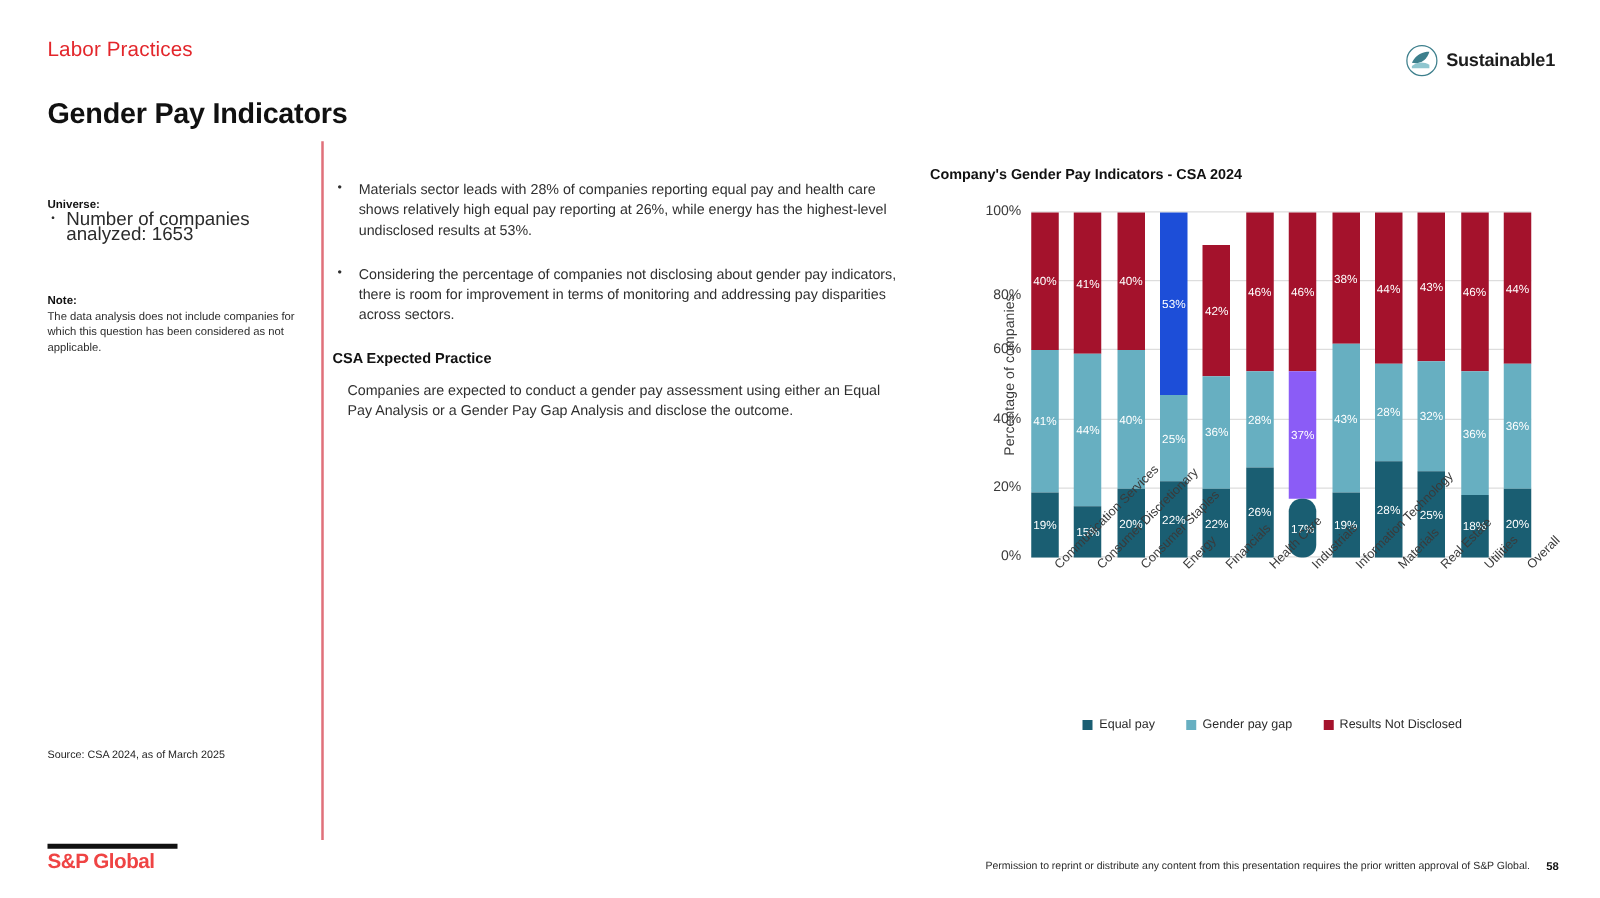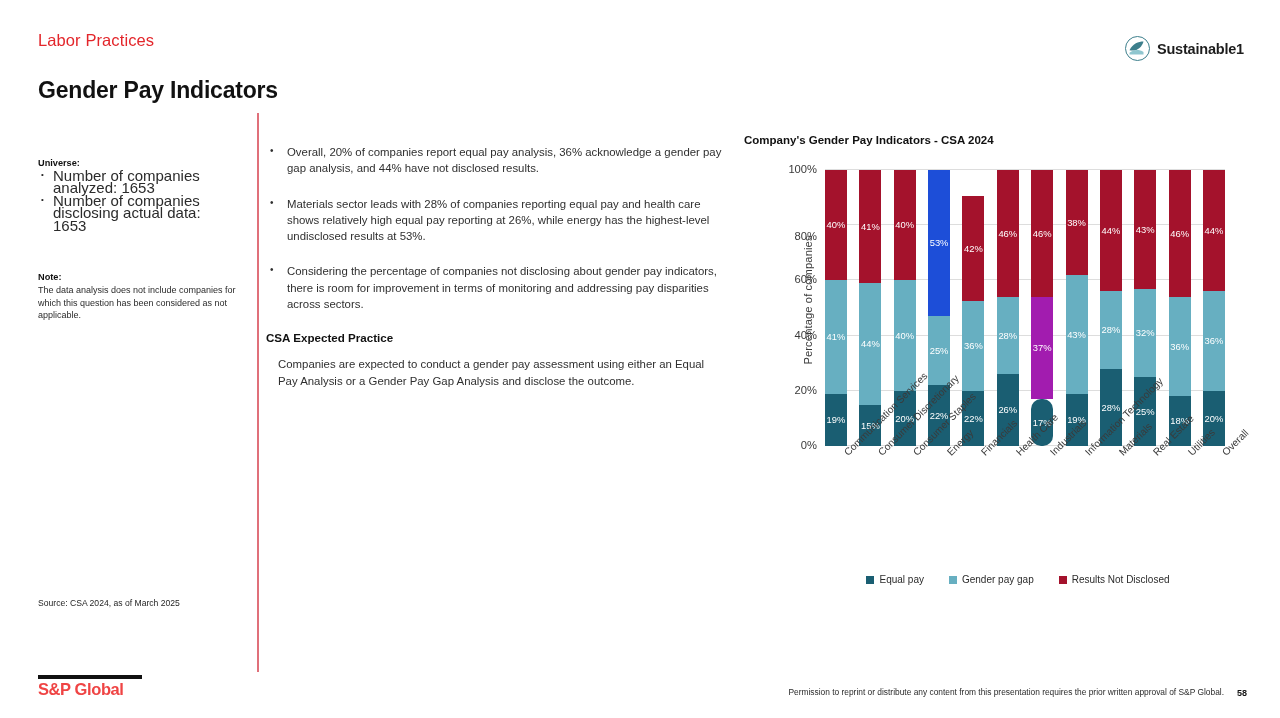--- a/index.html
+++ b/index.html
@@ -330,34 +330,32 @@
       <path d="M4 18 C9 14, 15 14, 20 17 L20 20 L4 20 Z" fill="#8fc6cf"></path>
     </svg>
   </span>
   <span class="brand-name">Sustainable1</span>
 </div>
 
 <div class="left-col">
   <div class="lc-head">Universe:</div>
   <ul class="lc-list">
     <li>Number of companies analyzed: 1653</li>
-    <li>Number of companies disclosing actual data: 1653</li>
   </ul>
   <div class="note-block">
     <div class="lc-head">Note:</div>
     <p class="note-text">The data analysis does not include companies for which this question has been considered as not applicable.</p>
   </div>
 </div>
 <div class="source-line">Source: CSA 2024, as of March 2025</div>
 
 <div class="divider"></div>
 
 <div class="mid-col">
   <ul class="takeaways">
-    <li>Overall, 20% of companies report equal pay analysis, 36% acknowledge a gender pay gap analysis, and 44% have not disclosed results.</li>
     <li>Materials sector leads with 28% of companies reporting equal pay and health care shows relatively high equal pay reporting at 26%, while energy has the highest-level undisclosed results at 53%.</li>
     <li>Considering the percentage of companies not disclosing about gender pay indicators, there is room for improvement in terms of monitoring and addressing pay disparities across sectors.</li>
   </ul>
   <div class="practice-head">CSA Expected Practice</div>
   <p class="practice-text">Companies are expected to conduct a gender pay assessment using either an Equal Pay Analysis or a Gender Pay Gap Analysis and disclose the outcome.</p>
 </div>
 
 <div class="chart-wrap">
   <div class="chart-title">Company's Gender Pay Indicators - CSA 2024</div>
   <div class="y-axis-title">Percentage of companies</div>
@@ -444,21 +442,21 @@
             <span>28%</span>
           </div>
           <div class="seg" style="background: rgb(26, 94, 114); height: 26%;">
             <span>26%</span>
           </div>
         </div>
         <div class="bar">
           <div class="seg" style="background: rgb(164, 18, 44); height: 46%;">
             <span>46%</span>
           </div>
-          <div class="seg" style="background: #a21caf; height: 37%;">
+          <div class="seg" style="background: #8b5cf6; height: 37%;">
             <span>37%</span>
           </div>
           <div class="seg" style="background: rgb(26, 94, 114); height: 17%; border-radius: 10px;">
             <span>17%</span>
           </div>
         </div>
         <div class="bar">
           <div class="seg" style="background: rgb(164, 18, 44); height: 38%;">
             <span>38%</span>
           </div>

